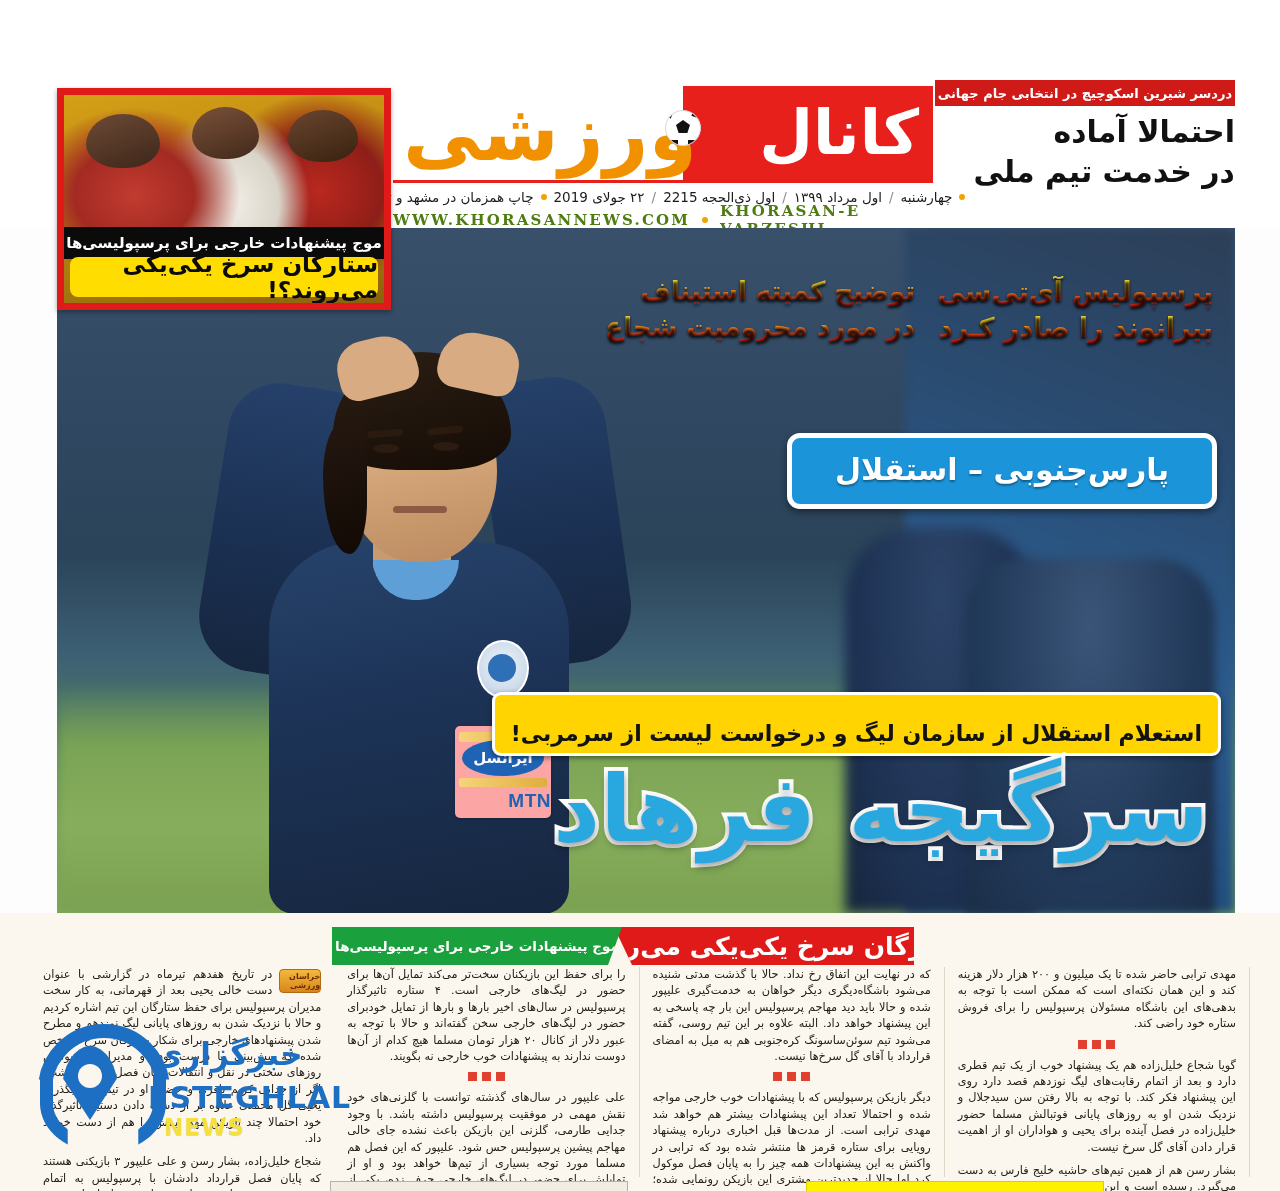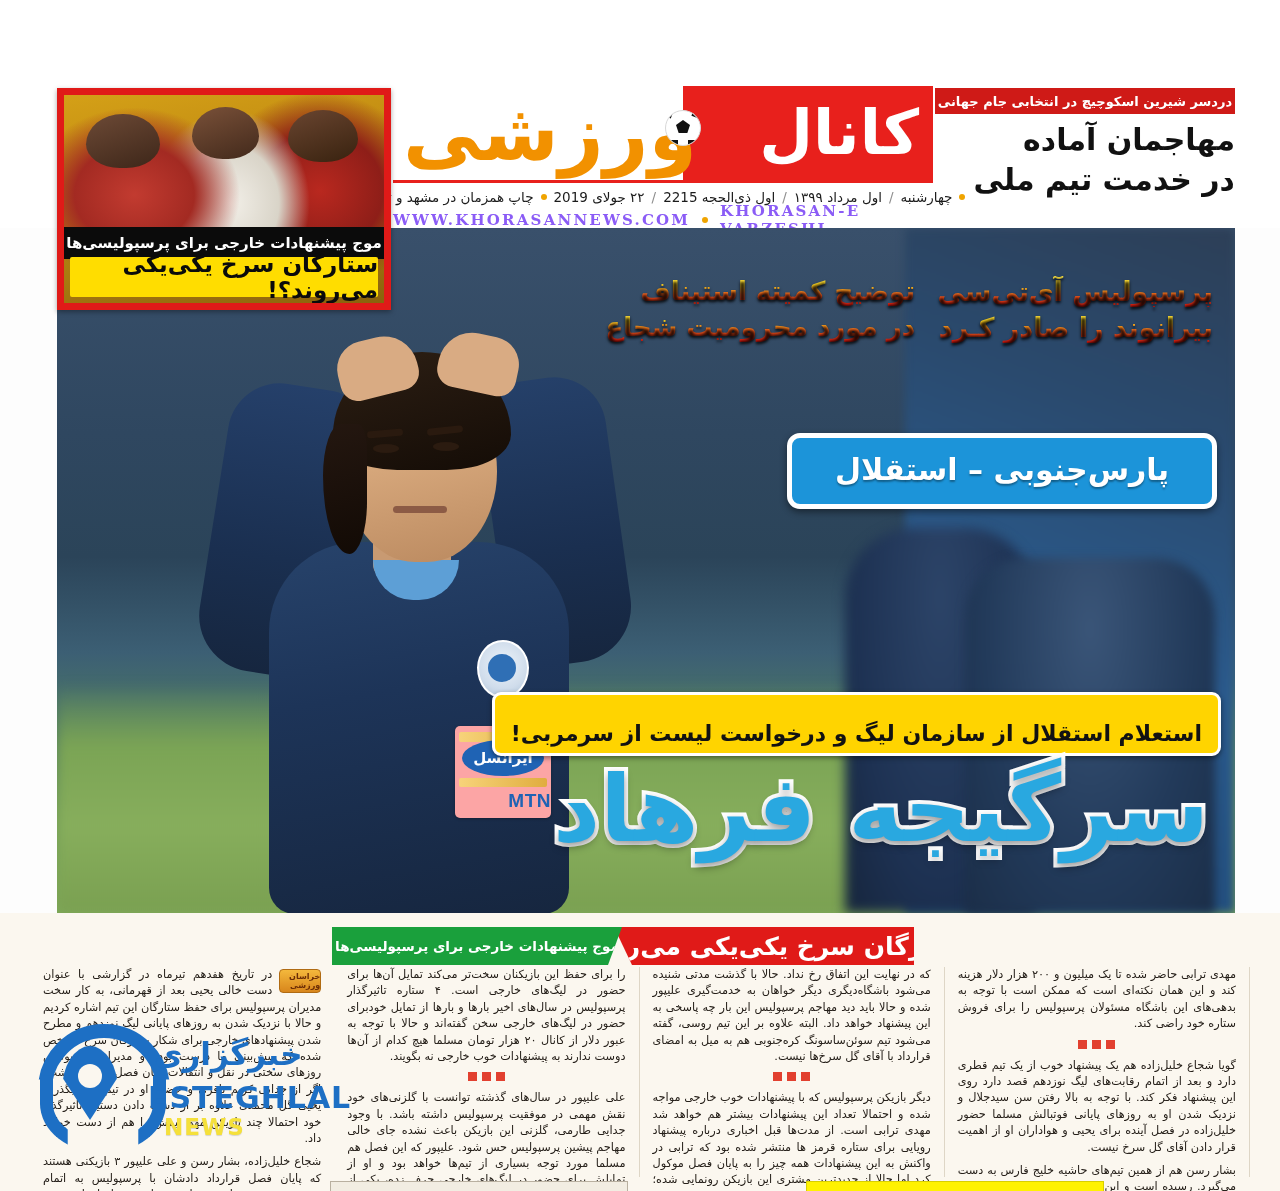--- a/index.html
+++ b/index.html
@@ -55,21 +55,21 @@
     letter-spacing:-.2px;
     z-index:3;
   }
   .promo-cap2{
     position:absolute;left:6px;right:6px;bottom:6px;height:40px;
     background:#ffdd00;
     display:flex;align-items:center;justify-content:center;
     color:#0b0b0b;font-size:23px;font-weight:bold;
     letter-spacing:-.5px;
     z-index:3;
-    border-radius:2px;
+    border-radius:8px;
   }
 
   
   .masthead{
     position:absolute;left:393px;top:86px;width:540px;height:94px;
   }
   .mh-red{
     position:absolute;right:0;top:0;width:250px;height:94px;
     background:#e8201c;
   }
@@ -105,30 +105,30 @@
     position:absolute;left:0;right:0;top:100px;height:22px;
     display:flex;align-items:center;justify-content:center;gap:7px;
     font-size:13.5px;color:#1b1b1b;white-space:nowrap;
   }
   .mh-dot{width:6px;height:6px;border-radius:50%;background:#f0a400;display:inline-block;flex:none;}
   .mh-sep{color:#8e8e8e;}
   .mh-url{
     position:absolute;left:0;right:0;top:122px;height:24px;
     display:flex;align-items:center;justify-content:space-between;gap:12px;
     font-family:"DejaVu Serif","Liberation Serif",serif;
-    font-size:15px;letter-spacing:2.2px;color:#8b5cf6;font-weight:bold;
+    font-size:15px;letter-spacing:2.2px;color:#4d7c0f;font-weight:bold;
     direction:ltr;
   }
   .mh-underline{
     position:absolute;left:0;right:0;top:148px;height:2px;background:#c9c9c9;
   }
 
   
   .tr-block{
-    position:absolute;left:935px;top:88px;width:300px;height:130px;
+    position:absolute;left:935px;top:80px;width:300px;height:130px;
   }
   .tr-kicker{
     position:absolute;left:0;right:0;top:0;height:26px;
     background:#cf1a17;color:#fff;
     display:flex;align-items:center;justify-content:center;
     font-size:13px;font-weight:bold;white-space:nowrap;letter-spacing:-.3px;
   }
   .tr-line{
     position:absolute;right:0;font-size:30px;font-weight:bold;color:#111;
     white-space:nowrap;letter-spacing:-1px;
@@ -474,21 +474,21 @@
       <div class="mh-url">
         <span>WWW.KHORASANNEWS.COM</span>
         <span class="mh-dot"></span>
         <span>KHORASAN-E VARZESHI</span>
       </div>
       <div class="mh-underline"></div>
     </div>
 
     <div class="tr-block">
       <div class="tr-kicker">دردسر شیرین اسکوچیچ در انتخابی جام جهانی</div>
-      <div class="tr-line tr-l1">مهاجمان آماده</div>
+      <div class="tr-line tr-l1">احتمالا آماده</div>
       <div class="tr-line tr-l2">در خدمت تیم ملی</div>
     </div>
   </div>
 
   <div class="mainphoto">
     <div class="mp-bg"></div>
     <div class="mp-grass"></div>
     <div class="mp-blur-r"></div>
     <div class="mp-figR2"></div>
     <div class="mp-figR"></div>

